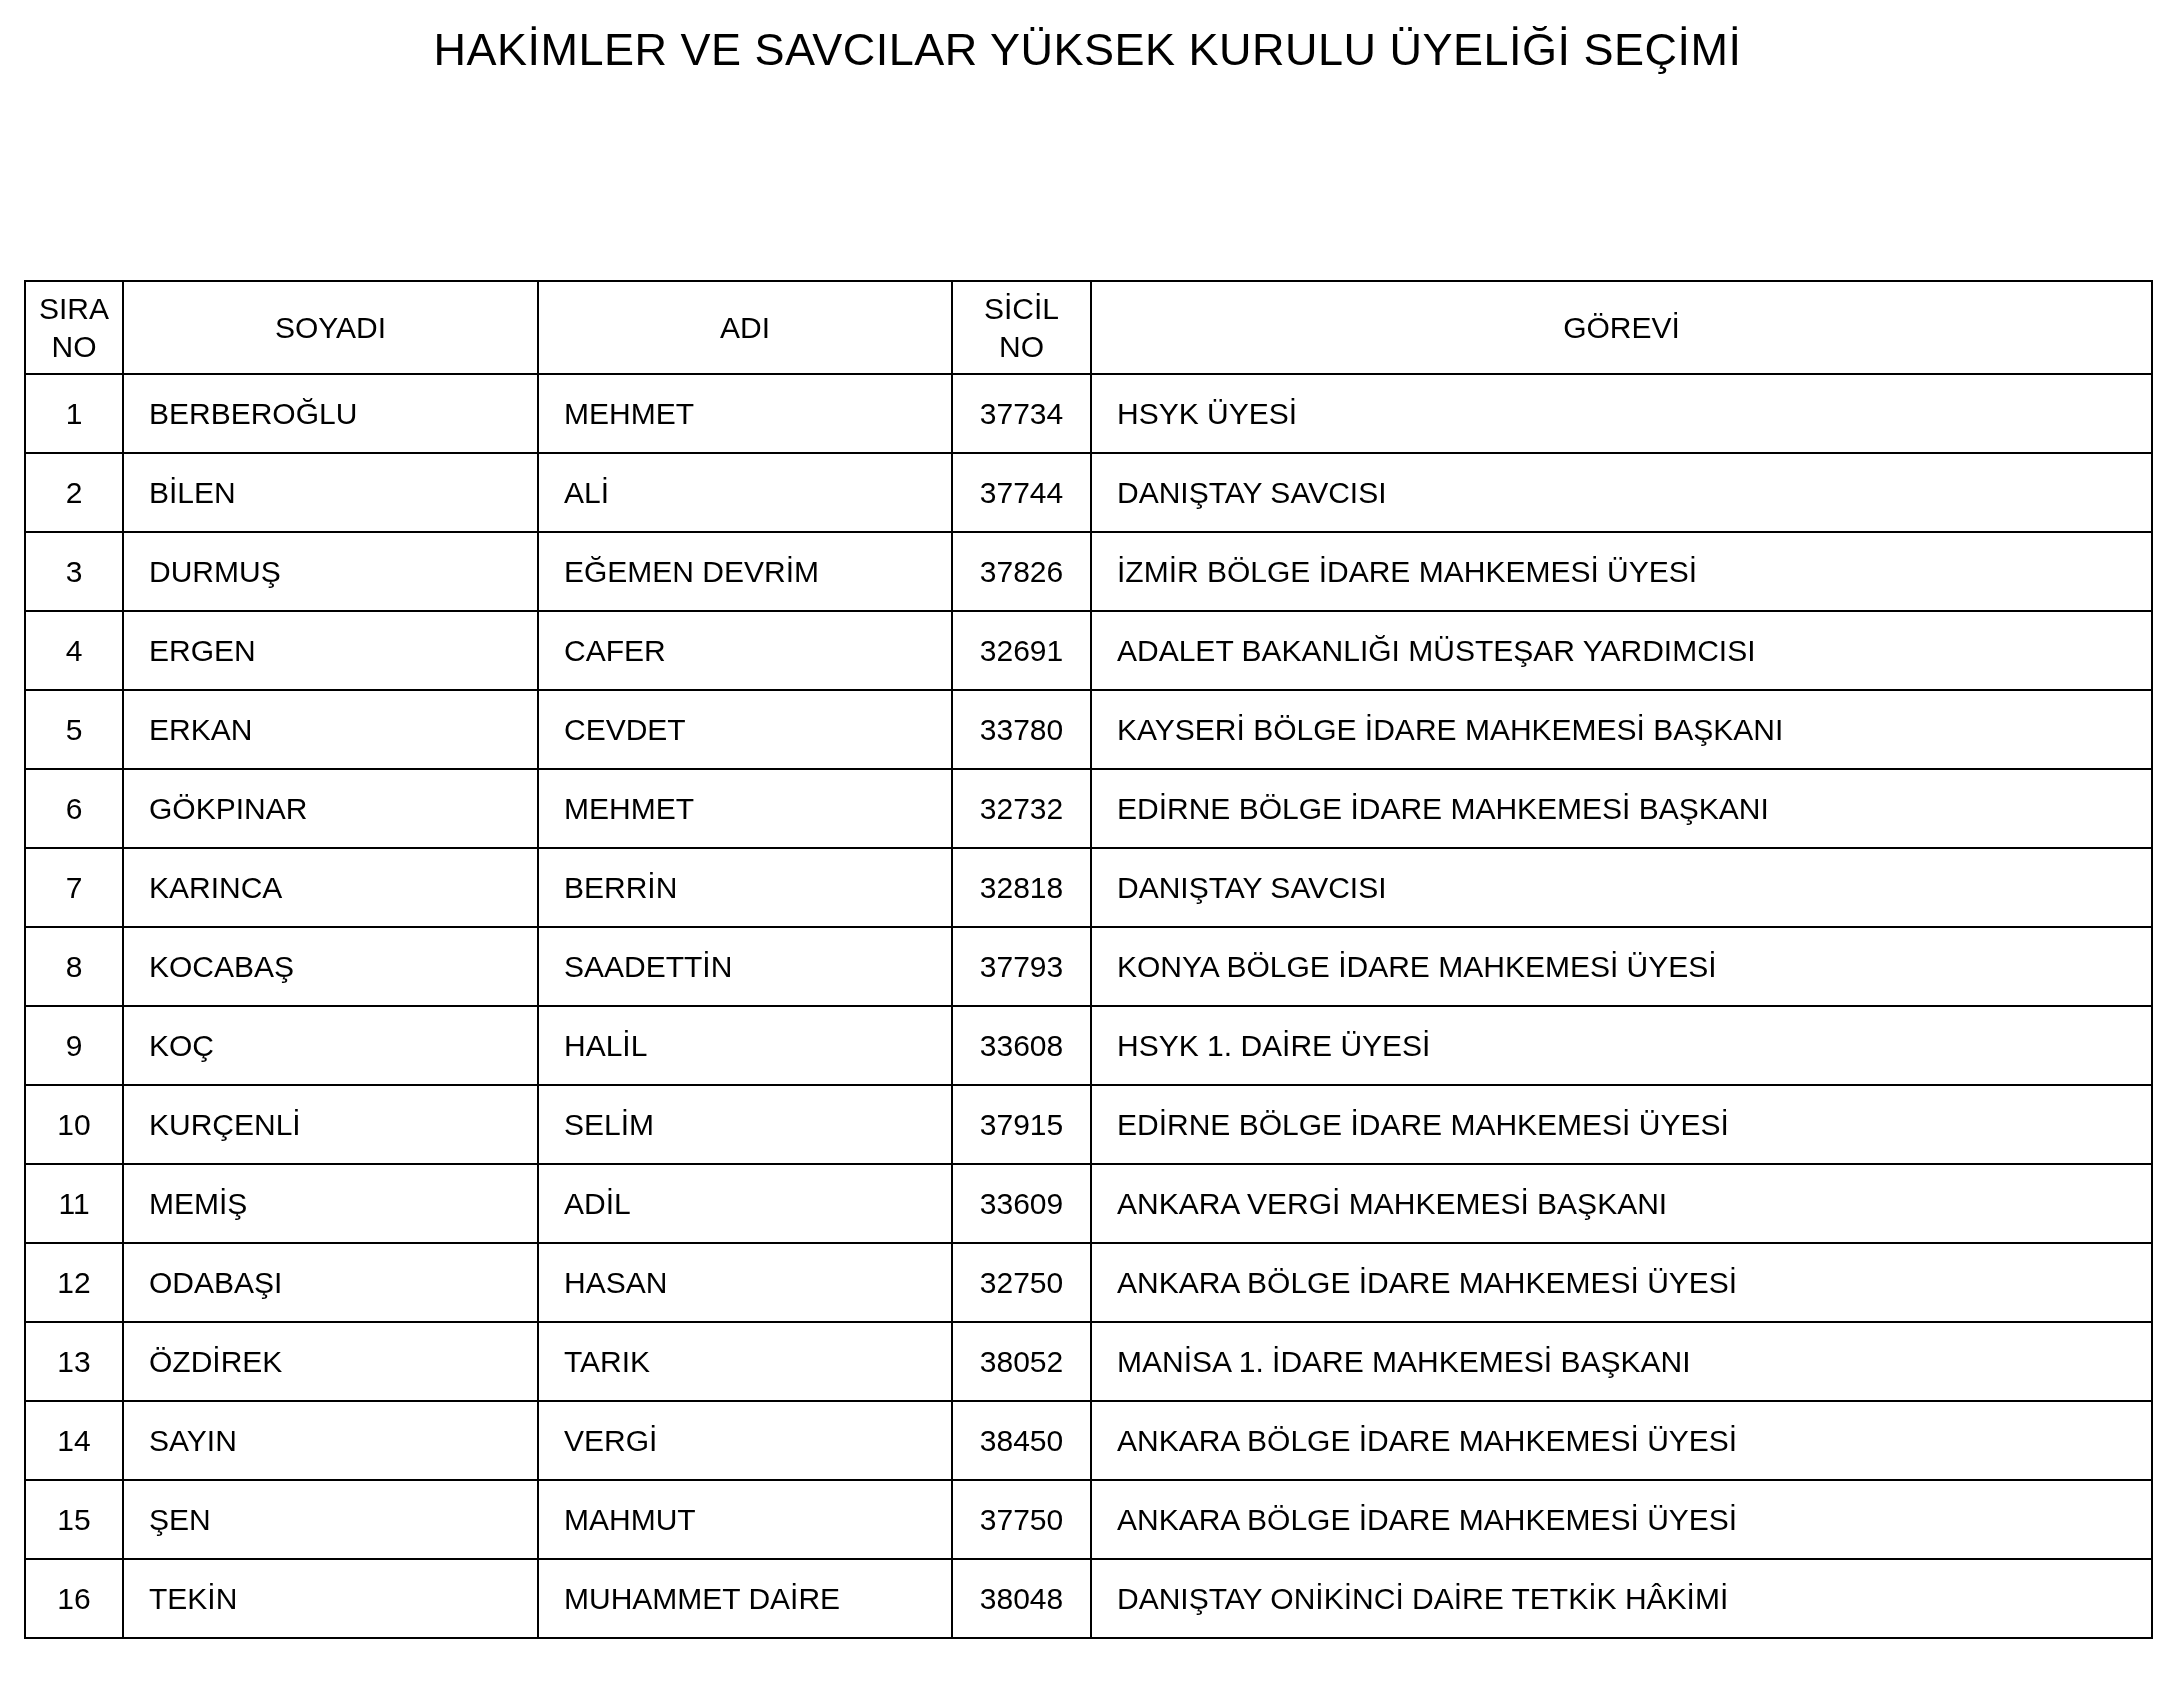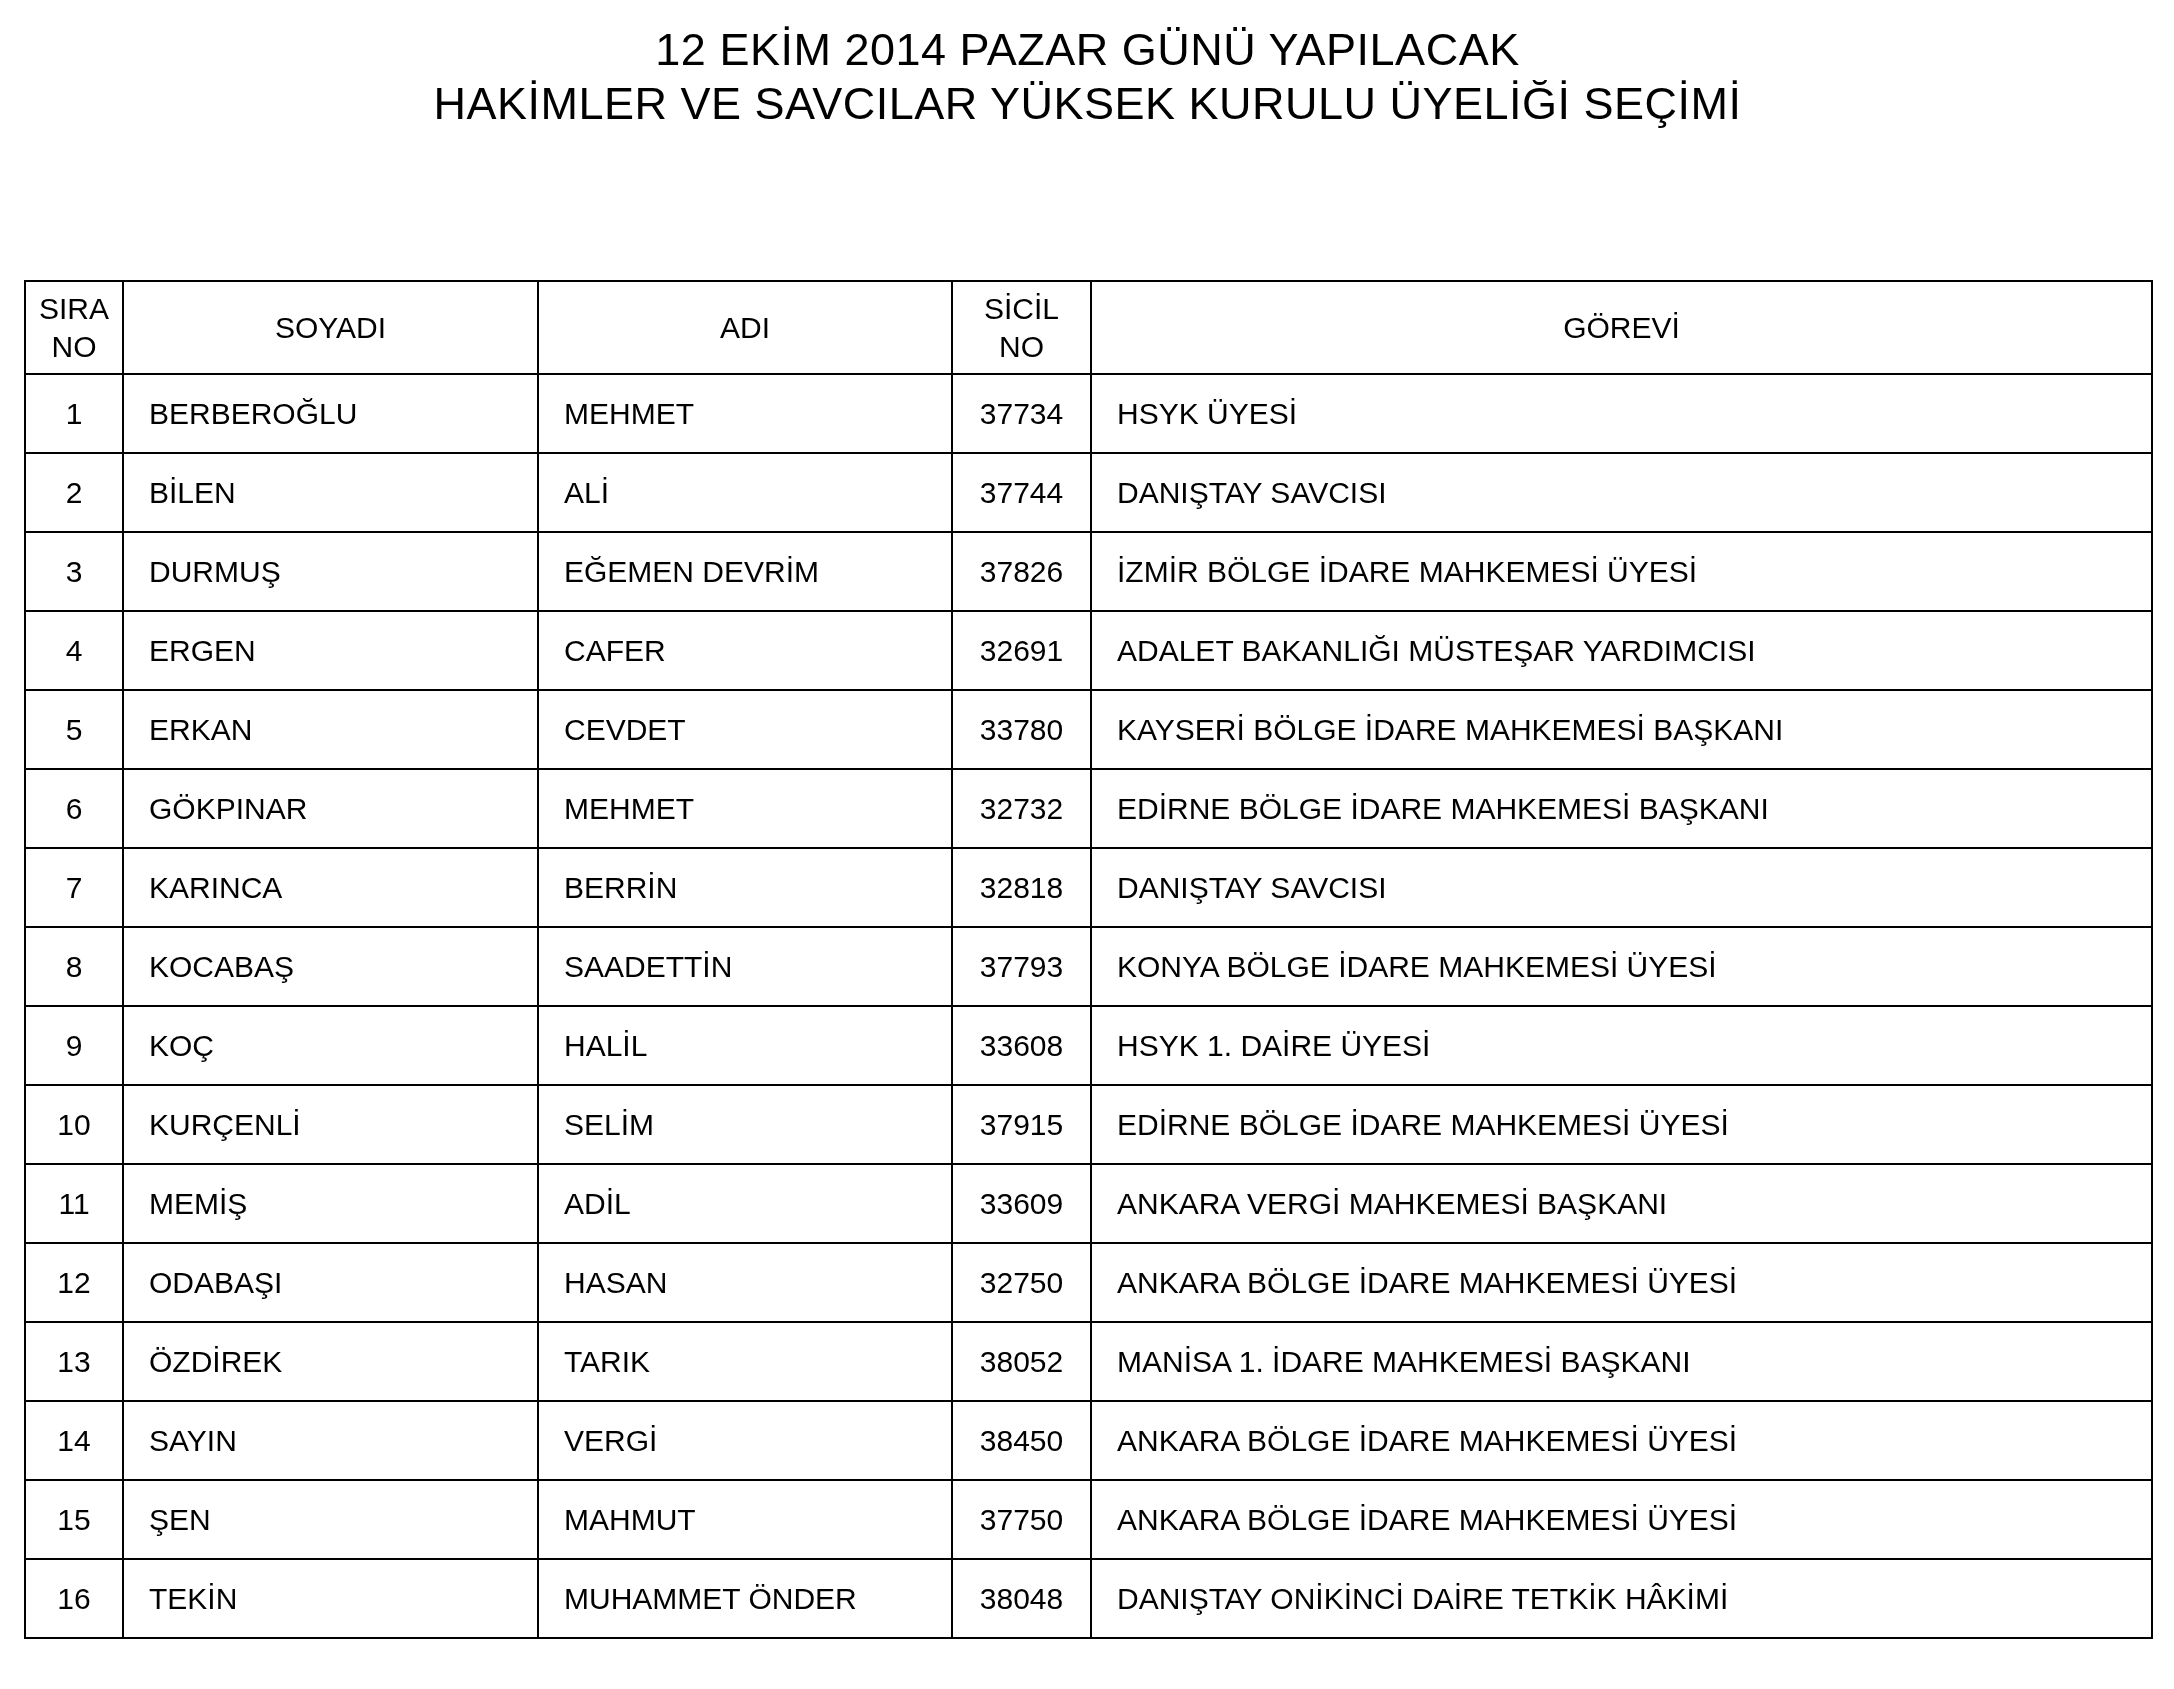--- a/index.html
+++ b/index.html
@@ -62,21 +62,20 @@
     text-align: left;
     padding-left: 25px;
   }
 </style>
 </head>
 <body>
 
 <div class="page">
 
   <div class="title-block">
-    <div>12 EKİM 2014 PAZAR GÜNÜ YAPILACAK</div>
     <div>HAKİMLER VE SAVCILAR YÜKSEK KURULU ÜYELİĞİ SEÇİMİ</div>
   </div>
 
   <table class="candidates">
     <colgroup>
       <col style="width:98px">
       <col style="width:415px">
       <col style="width:414px">
       <col style="width:139px">
       <col style="width:1061px">
@@ -194,21 +193,21 @@
         <tr>
           <td class="cell-center">15</td>
           <td class="cell-left">ŞEN</td>
           <td class="cell-left">MAHMUT</td>
           <td class="cell-center">37750</td>
           <td class="cell-left">ANKARA BÖLGE İDARE MAHKEMESİ ÜYESİ</td>
         </tr>
         <tr>
           <td class="cell-center">16</td>
           <td class="cell-left">TEKİN</td>
-          <td class="cell-left">MUHAMMET ÖNDER</td>
+          <td class="cell-left">MUHAMMET DAİRE</td>
           <td class="cell-center">38048</td>
           <td class="cell-left">DANIŞTAY ONİKİNCİ DAİRE TETKİK HÂKİMİ</td>
         </tr>
       </tbody>
   </table>
 
 </div>
 
 
 </body></html>

